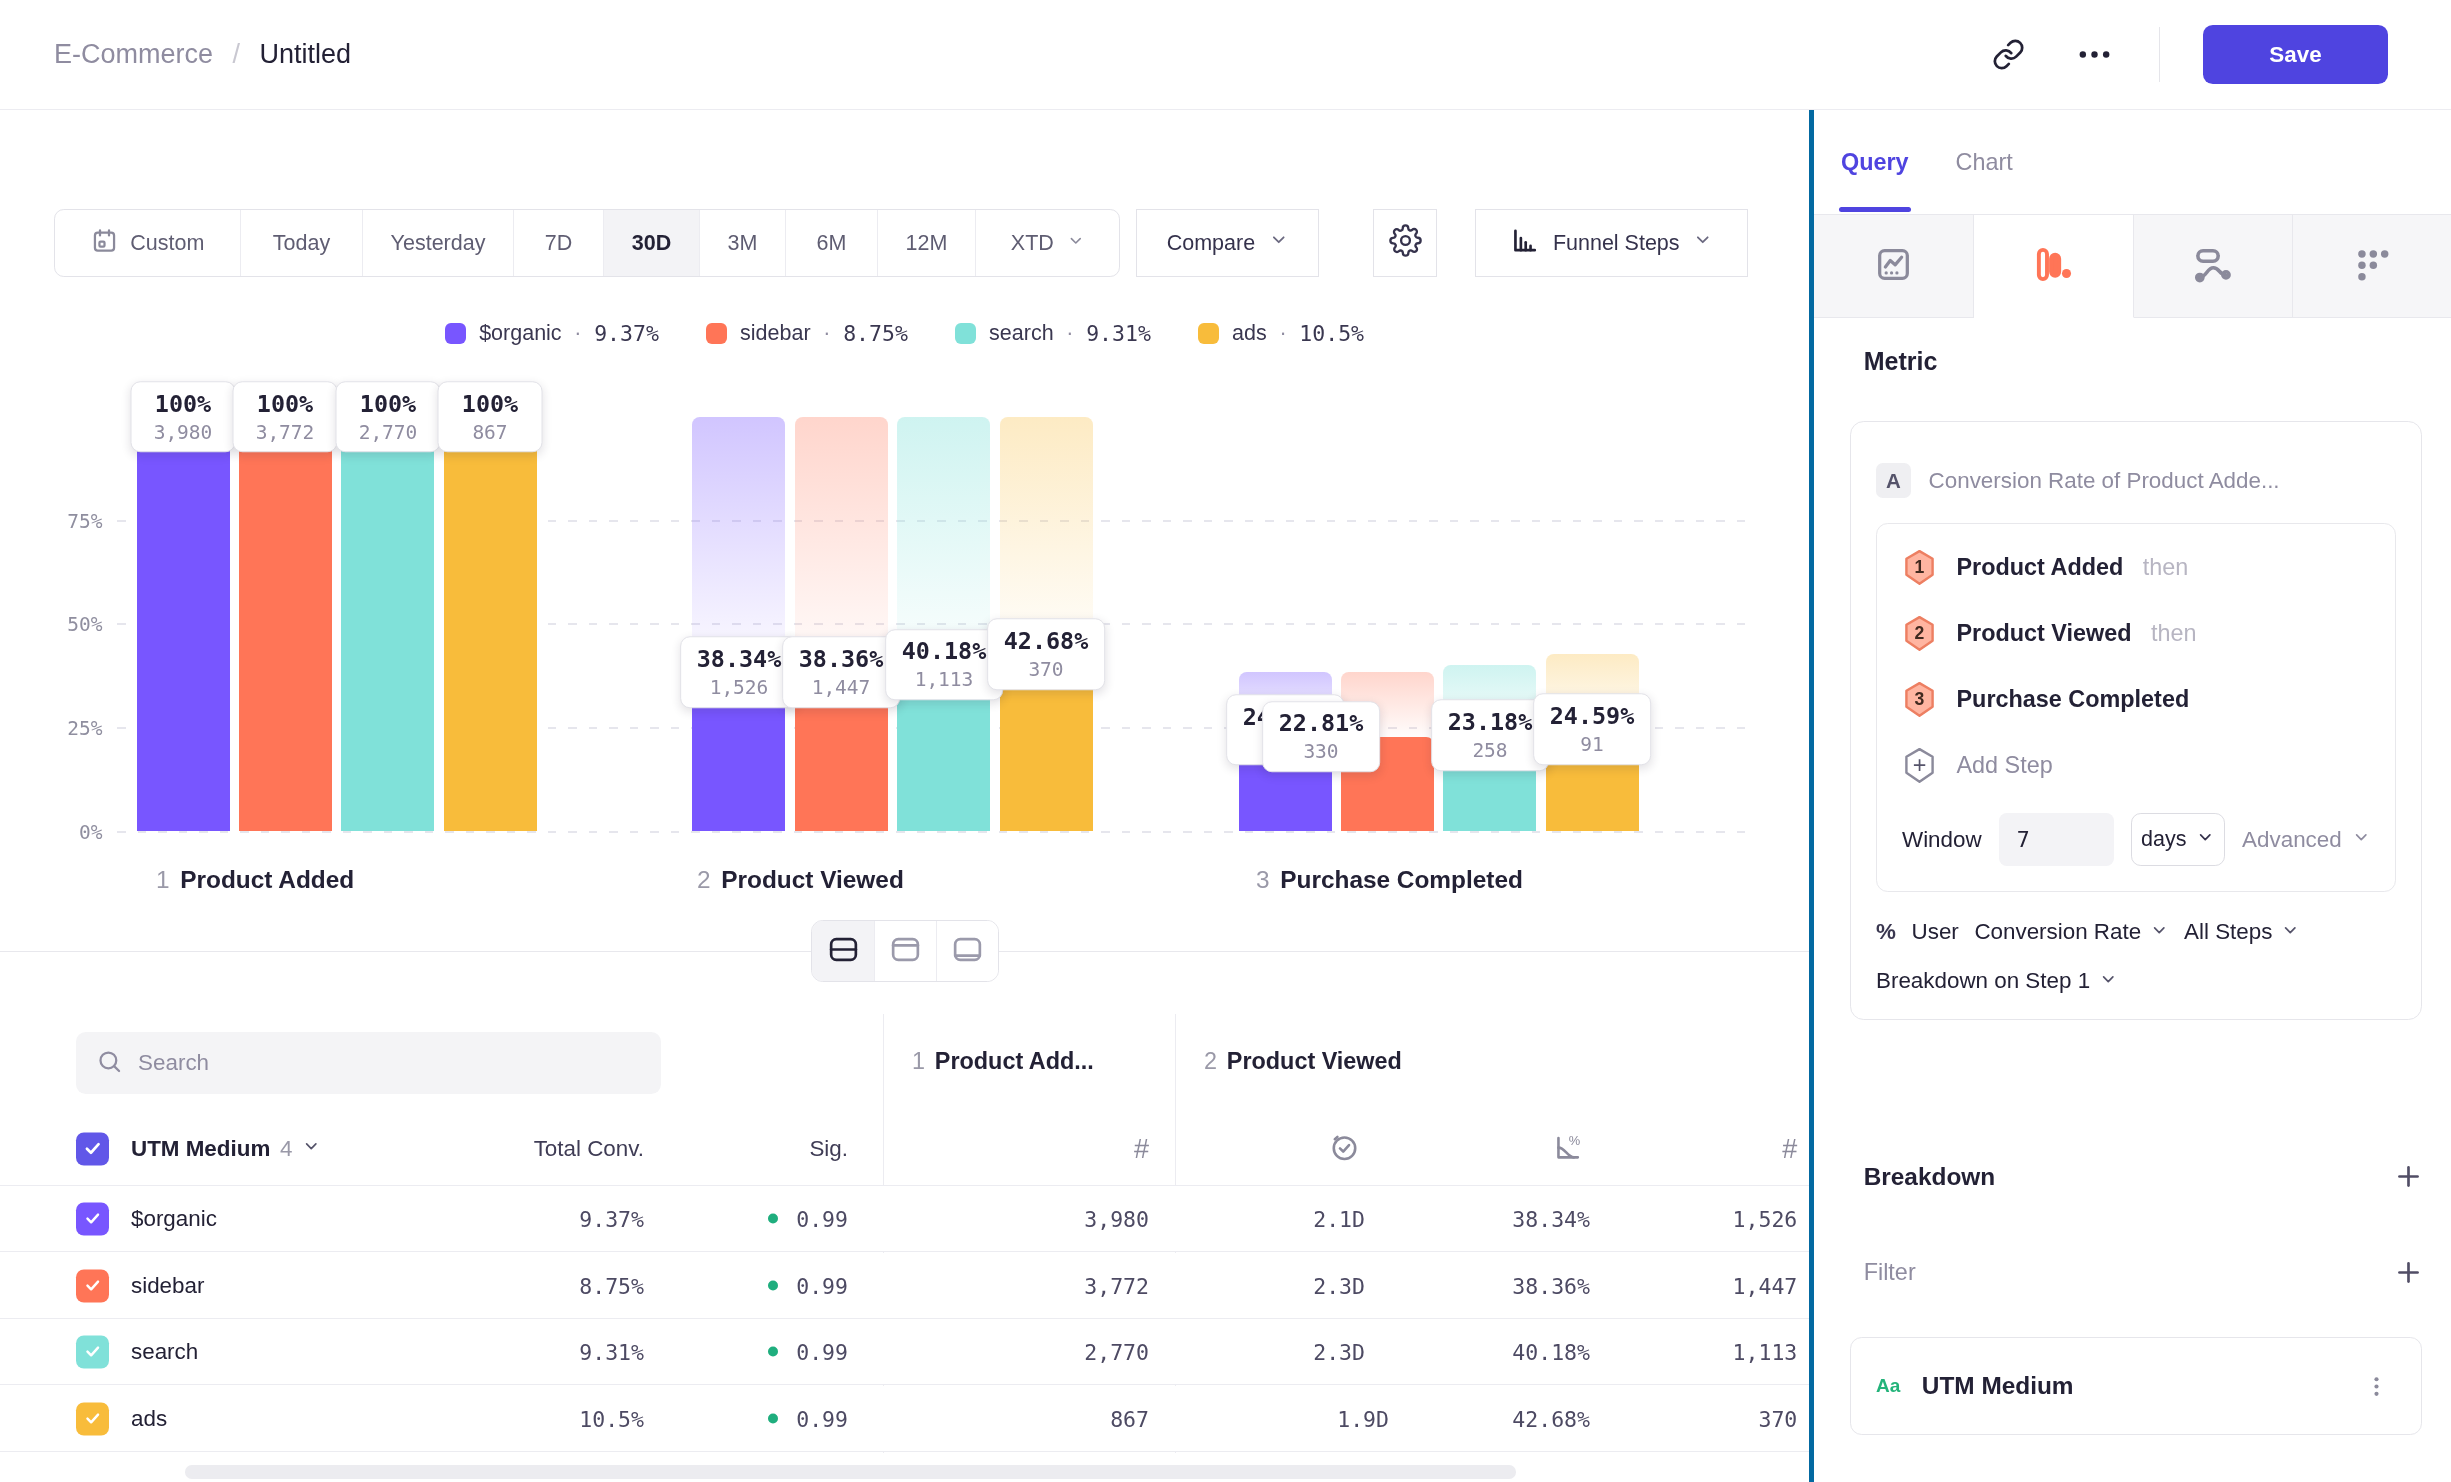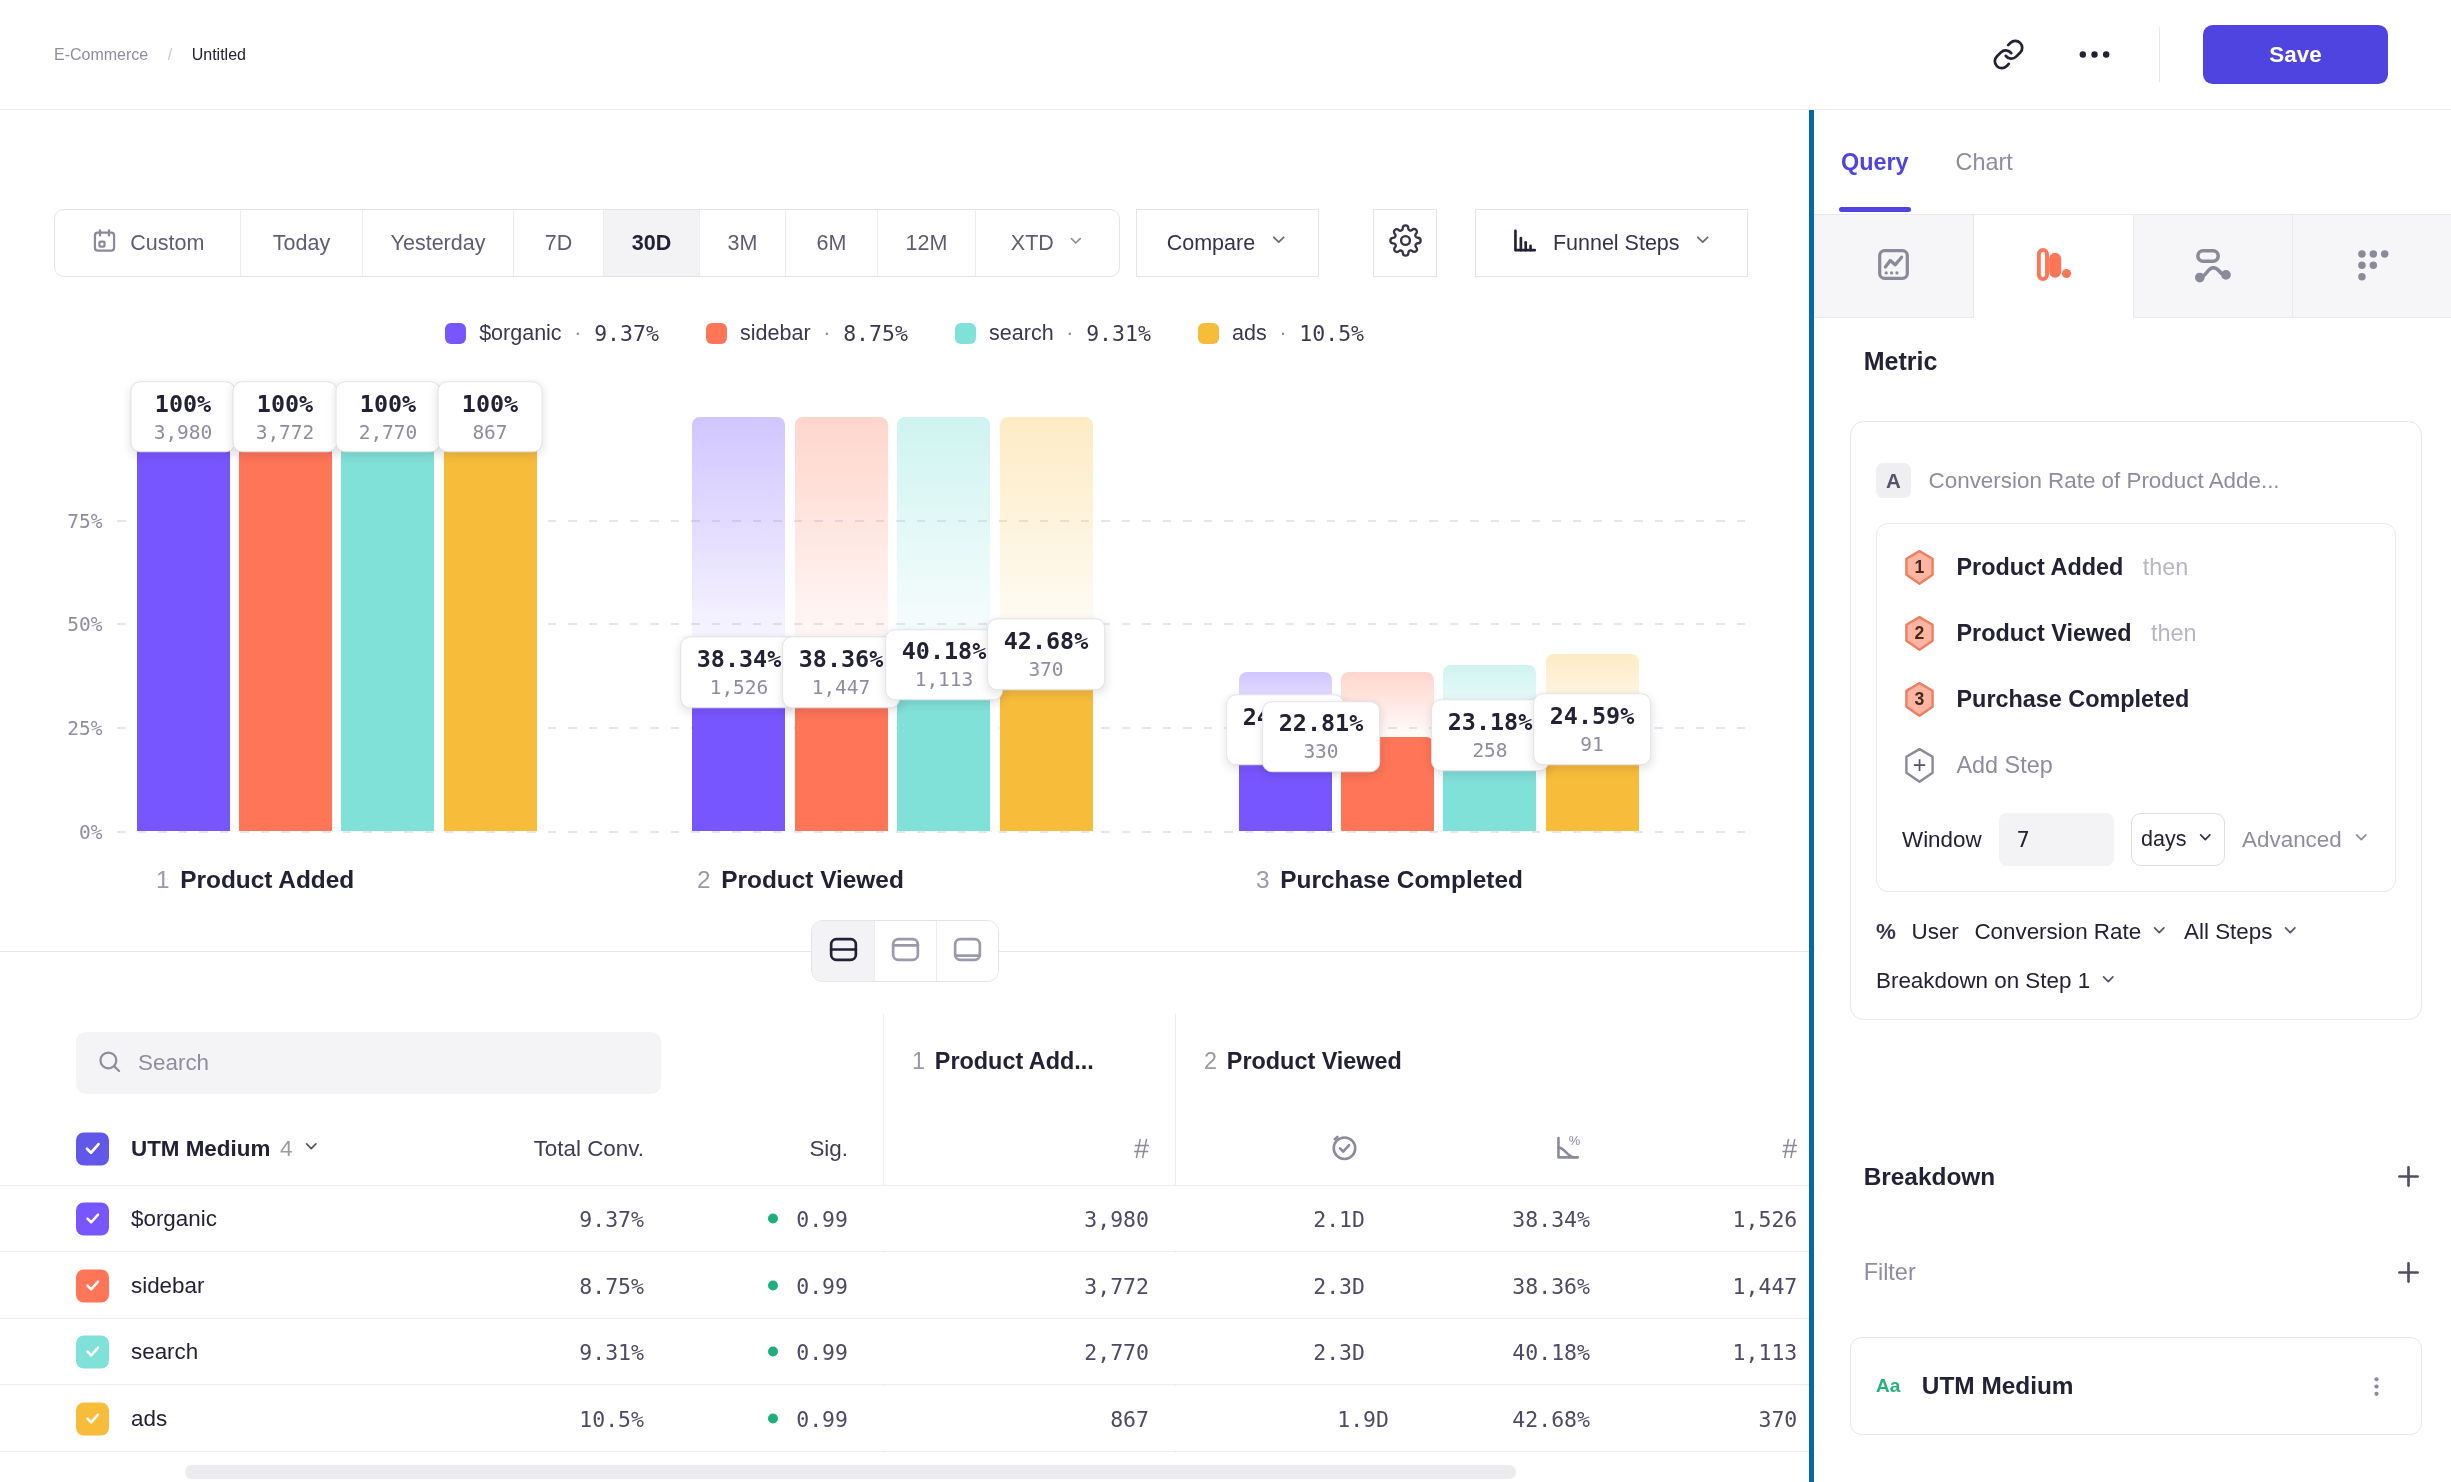--- a/index.html
+++ b/index.html
@@ -4,21 +4,21 @@
 <style>
   *{box-sizing:border-box;margin:0;padding:0}
   html,body{background:#fff}
   #app{position:relative;width:2452px;height:1482px;background:#fff;overflow:hidden;
        font-family:"Liberation Sans",sans-serif;color:#232135}
   .mono{font-family:"DejaVu Sans Mono",monospace}
 
   
   .topbar{position:absolute;left:0;top:0;width:2452px;height:110px;border-bottom:1px solid #ececf1;
           display:flex;align-items:center;padding:0 64px 0 54px;background:#fff;z-index:20}
-  .breadcrumb{display:flex;align-items:center;gap:19.5px;font-size:16px}
+  .breadcrumb{display:flex;align-items:center;gap:19.5px;font-size:27px}
   .bc-workspace{color:#8f8ca0}
   .bc-sep{color:#c9c8d1}
   .bc-title{color:#232135;font-weight:500}
   .topbar-actions{margin-left:auto;display:flex;align-items:center;gap:43px}
   .icon-btn{display:flex;align-items:center;justify-content:center;width:43px;height:43px;cursor:pointer}
   .v-div{width:1px;height:55px;background:#e5e5ea}
   .save-btn{width:185px;height:59px;background:#4F44E0;color:#fff;border:none;border-radius:9.8px;
             font-size:22.4px;font-weight:600;font-family:"Liberation Sans",sans-serif;cursor:pointer}
 
   

